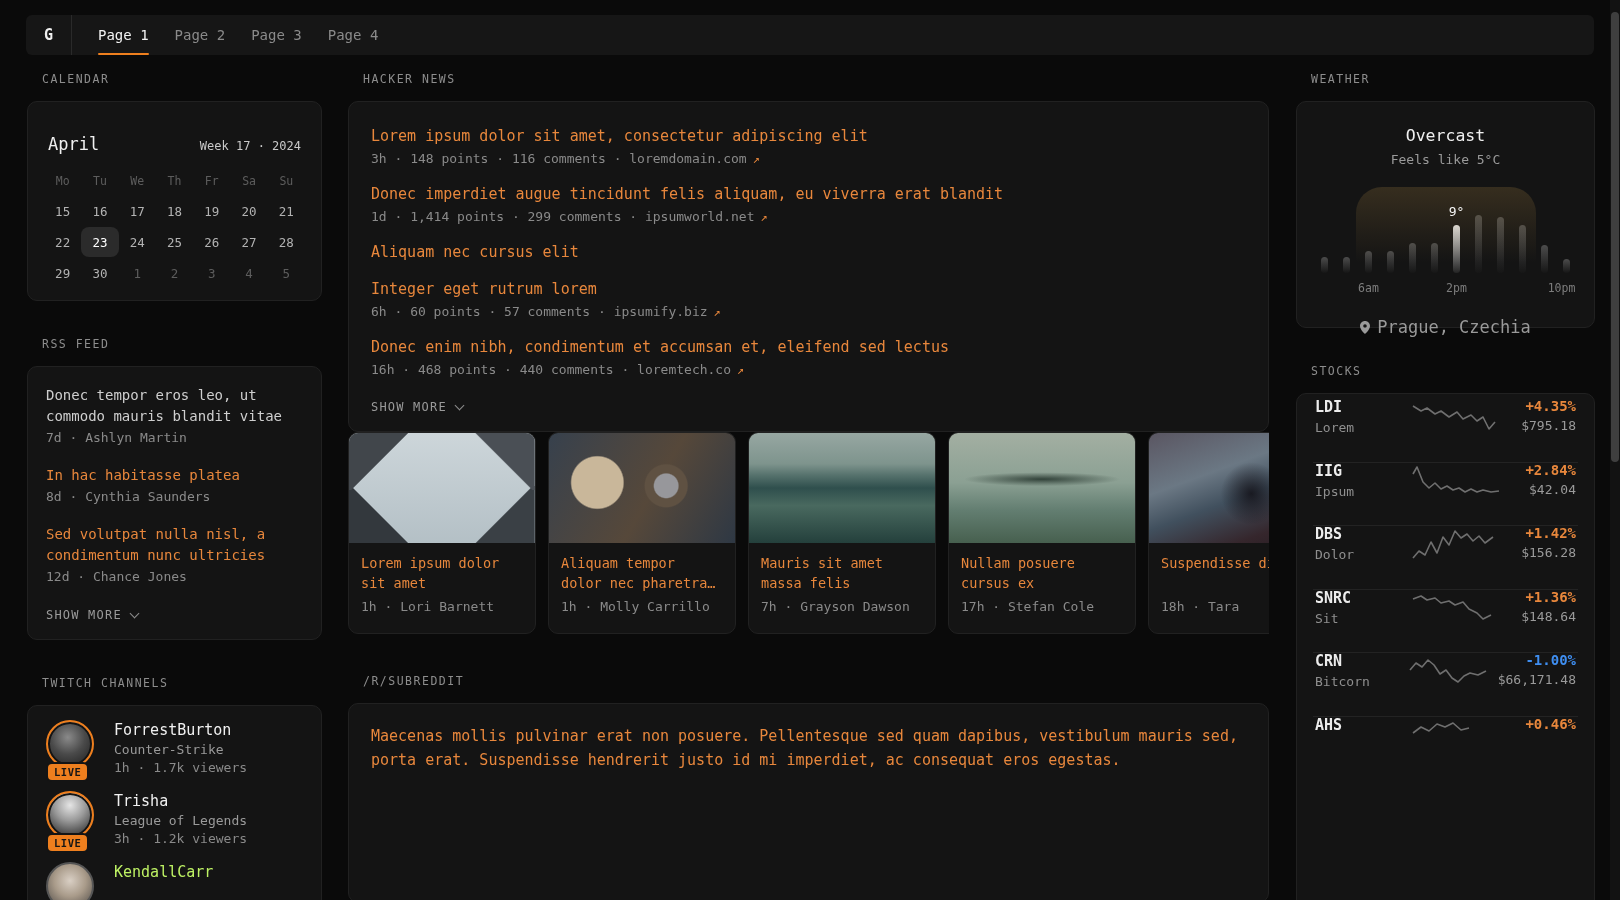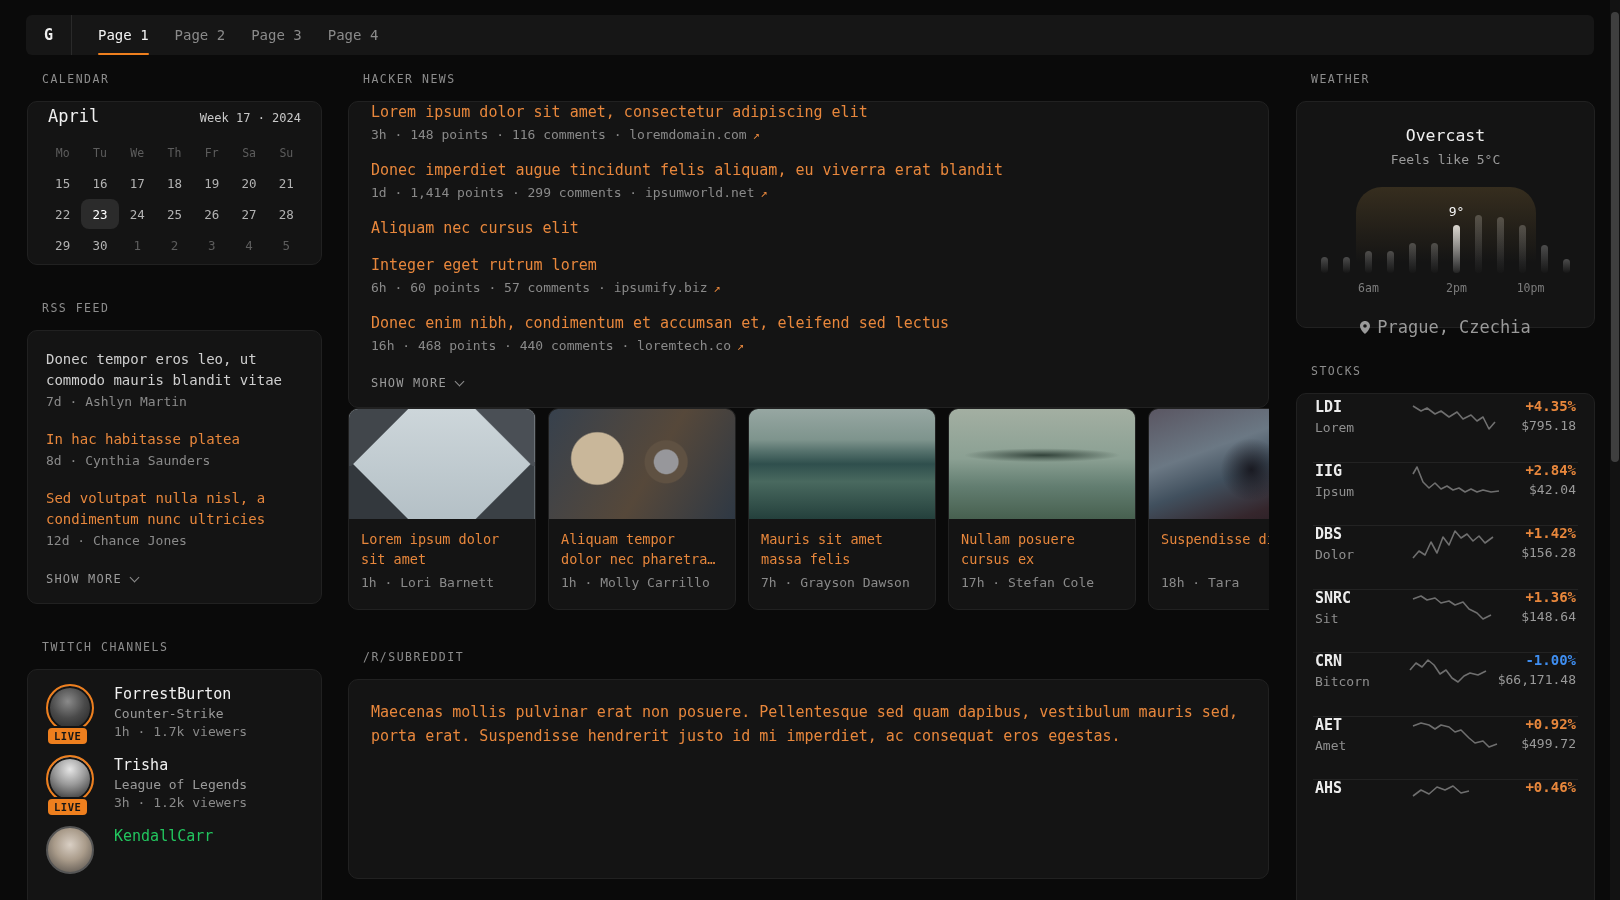--- a/index.html
+++ b/index.html
@@ -25,21 +25,21 @@
   .col-main  { left:348px; width:921px; }
   .col-right { left:1296px; width:299px; }
 
   .section-label { font-size:11.5px; letter-spacing:1.5px; color:#8d8d8d;
     margin:0 0 15px 15px; }
   .gap-top { margin-top:36px; }
 
   .card { background:#141414; border:1px solid #212121; border-radius:10px; }
 
   
-  .cal { padding:0 16px 14px; height:164px; }
+  .cal { padding:28px 16px 14px; height:200px; }
   .cal-head { display:flex; justify-content:space-between; align-items:baseline;
     padding:4px 4px 0; margin-bottom:12px; }
   .cal-month { font-size:17px; color:#f0f0f0; }
   .cal-week { font-size:12px; color:#c9c9c9; }
   .cal-grid { display:grid; grid-template-columns:repeat(7,1fr); row-gap:1px; }
   .cal-grid > div { height:30px; display:flex; align-items:center; justify-content:center;
     font-size:12.5px; color:#b3b3b3; }
   .cal-grid .wd { color:#5d5d5d; font-size:11.5px; }
   .cal-grid .day { border-radius:8px; cursor:pointer; }
   .cal-grid .day.muted { color:#5d5d5d; }
@@ -66,26 +66,26 @@
     background:#333 ; background-clip:padding-box; }
   .channel.live .avatar { border-color:#ee7f1e; box-shadow:inset 0 0 0 2px #141414; }
   .avatar[data-avatar="forrest"] { background:radial-gradient(circle at 45% 35%, #8a8a8a, #4a4a4a 45%, #222 90%); }
   .avatar[data-avatar="trisha"]  { background:radial-gradient(circle at 50% 28%, #e5e5e5, #9a9a9a 40%, #333 85%); }
   .avatar[data-avatar="kendall"] { background:radial-gradient(circle at 50% 38%, #d9cfc4, #a99b8a 45%, #5a544e 90%); }
   .live-badge { position:absolute; left:0px; bottom:-7px; background:#ee7f1e; color:#161616;
     font-size:10.5px; font-weight:bold; letter-spacing:.5px; padding:2px 6px;
     border-radius:6px; border:2px solid #141414; }
   .channel:not(.live) .live-badge { display:none; }
   .ch-name { font-size:15px; color:#f0f0f0; margin-top:1px; }
-  .channel:not(.live) .ch-name { color:#22c55e; }
+  .channel:not(.live) .ch-name { color:#bef264; }
   .ch-game { font-size:13px; color:#9a9a9a; margin-top:3px; }
   .ch-meta { font-size:13px; color:#8a8a8a; margin-top:3px; }
 
   
-  .hn { padding:1px 22px 16px; }
+  .hn { padding:25px 22px 16px; }
   .hn-item { margin-bottom:19px; }
   .hn-title { font-size:15px; color:#e8873c; cursor:pointer; }
   .hn-meta { font-size:13px; color:#8a8a8a; margin-top:6px; }
   .ext-icon::after { content:"↗"; color:#e8873c; font-size:12px; margin-left:6px; }
 
   .sub { padding:20px 22px; height:200px; }
   .sub-title { font-size:15px; line-height:24px; color:#e8873c; width:890px; cursor:pointer; }
   .sub-meta { font-size:13px; color:#8a8a8a; margin-top:7px; }
 
   
@@ -432,21 +432,21 @@
           <div class="wbar" style="height: 48px;"></div>
         </div>
         <div class="w-slot">
           <div class="wbar" style="height: 28px;"></div>
         </div>
         <div class="w-slot">
           <div class="wbar" style="height: 14px;"></div>
         </div>
         <div class="w-hour" style="left: 55px;">6am</div>
         <div class="w-hour" style="left: 143px;">2pm</div>
-        <div class="w-hour" style="left: 217px;">10pm</div>
+        <div class="w-hour" style="left: 248px;">10pm</div>
       </div>
     <div class="w-loc">
       <svg width="10" height="13" viewBox="0 0 10 13">
           <path d="M5 0C2.2 0 0 2.2 0 5c0 3.8 5 8 5 8s5-4.2 5-8C10 2.2 7.8 0 5 0zm0 6.8A1.8 1.8 0 1 1 5 3.2a1.8 1.8 0 0 1 0 3.6z" fill="#9a9a9a"></path>
         </svg>
       <span>Prague, Czechia</span>
     </div>
   </div>
 
   <div class="section-label gap-top">STOCKS</div>
@@ -515,33 +515,20 @@
         </div>
         <svg class="spark" viewBox="0 0 90 36">
           <polyline points="2,18 8,11 14,15 20,8 26,13 32,22 38,18 44,26 50,30 56,24 62,21 70,23 78,19"></polyline>
         </svg>
         <div class="st-right">
           <div class="st-change">-1.00%</div>
           <div class="st-price">$66,171.48</div>
         </div>
       </div>
 
-      <div class="stock-row">
-        <div class="st-id">
-          <div class="st-ticker">AET</div>
-          <div class="st-name">Amet</div>
-        </div>
-        <svg class="spark" viewBox="0 0 90 36">
-          <polyline points="2,10 10,7 18,9 24,13 30,9 38,11 44,16 50,14 58,22 64,27 72,25 78,31 86,28"></polyline>
-        </svg>
-        <div class="st-right">
-          <div class="st-change">+0.92%</div>
-          <div class="st-price">$499.72</div>
-        </div>
-      </div>
 
 
       <div class="stock-row">
         <div class="st-id">
           <div class="st-ticker">AHS</div>
           <div class="st-name"></div>
         </div>
         <svg class="spark" viewBox="0 0 90 36">
           <polyline points="2,17 10,11 18,15 26,8 34,11 42,7 50,14 58,12"></polyline>
         </svg>

